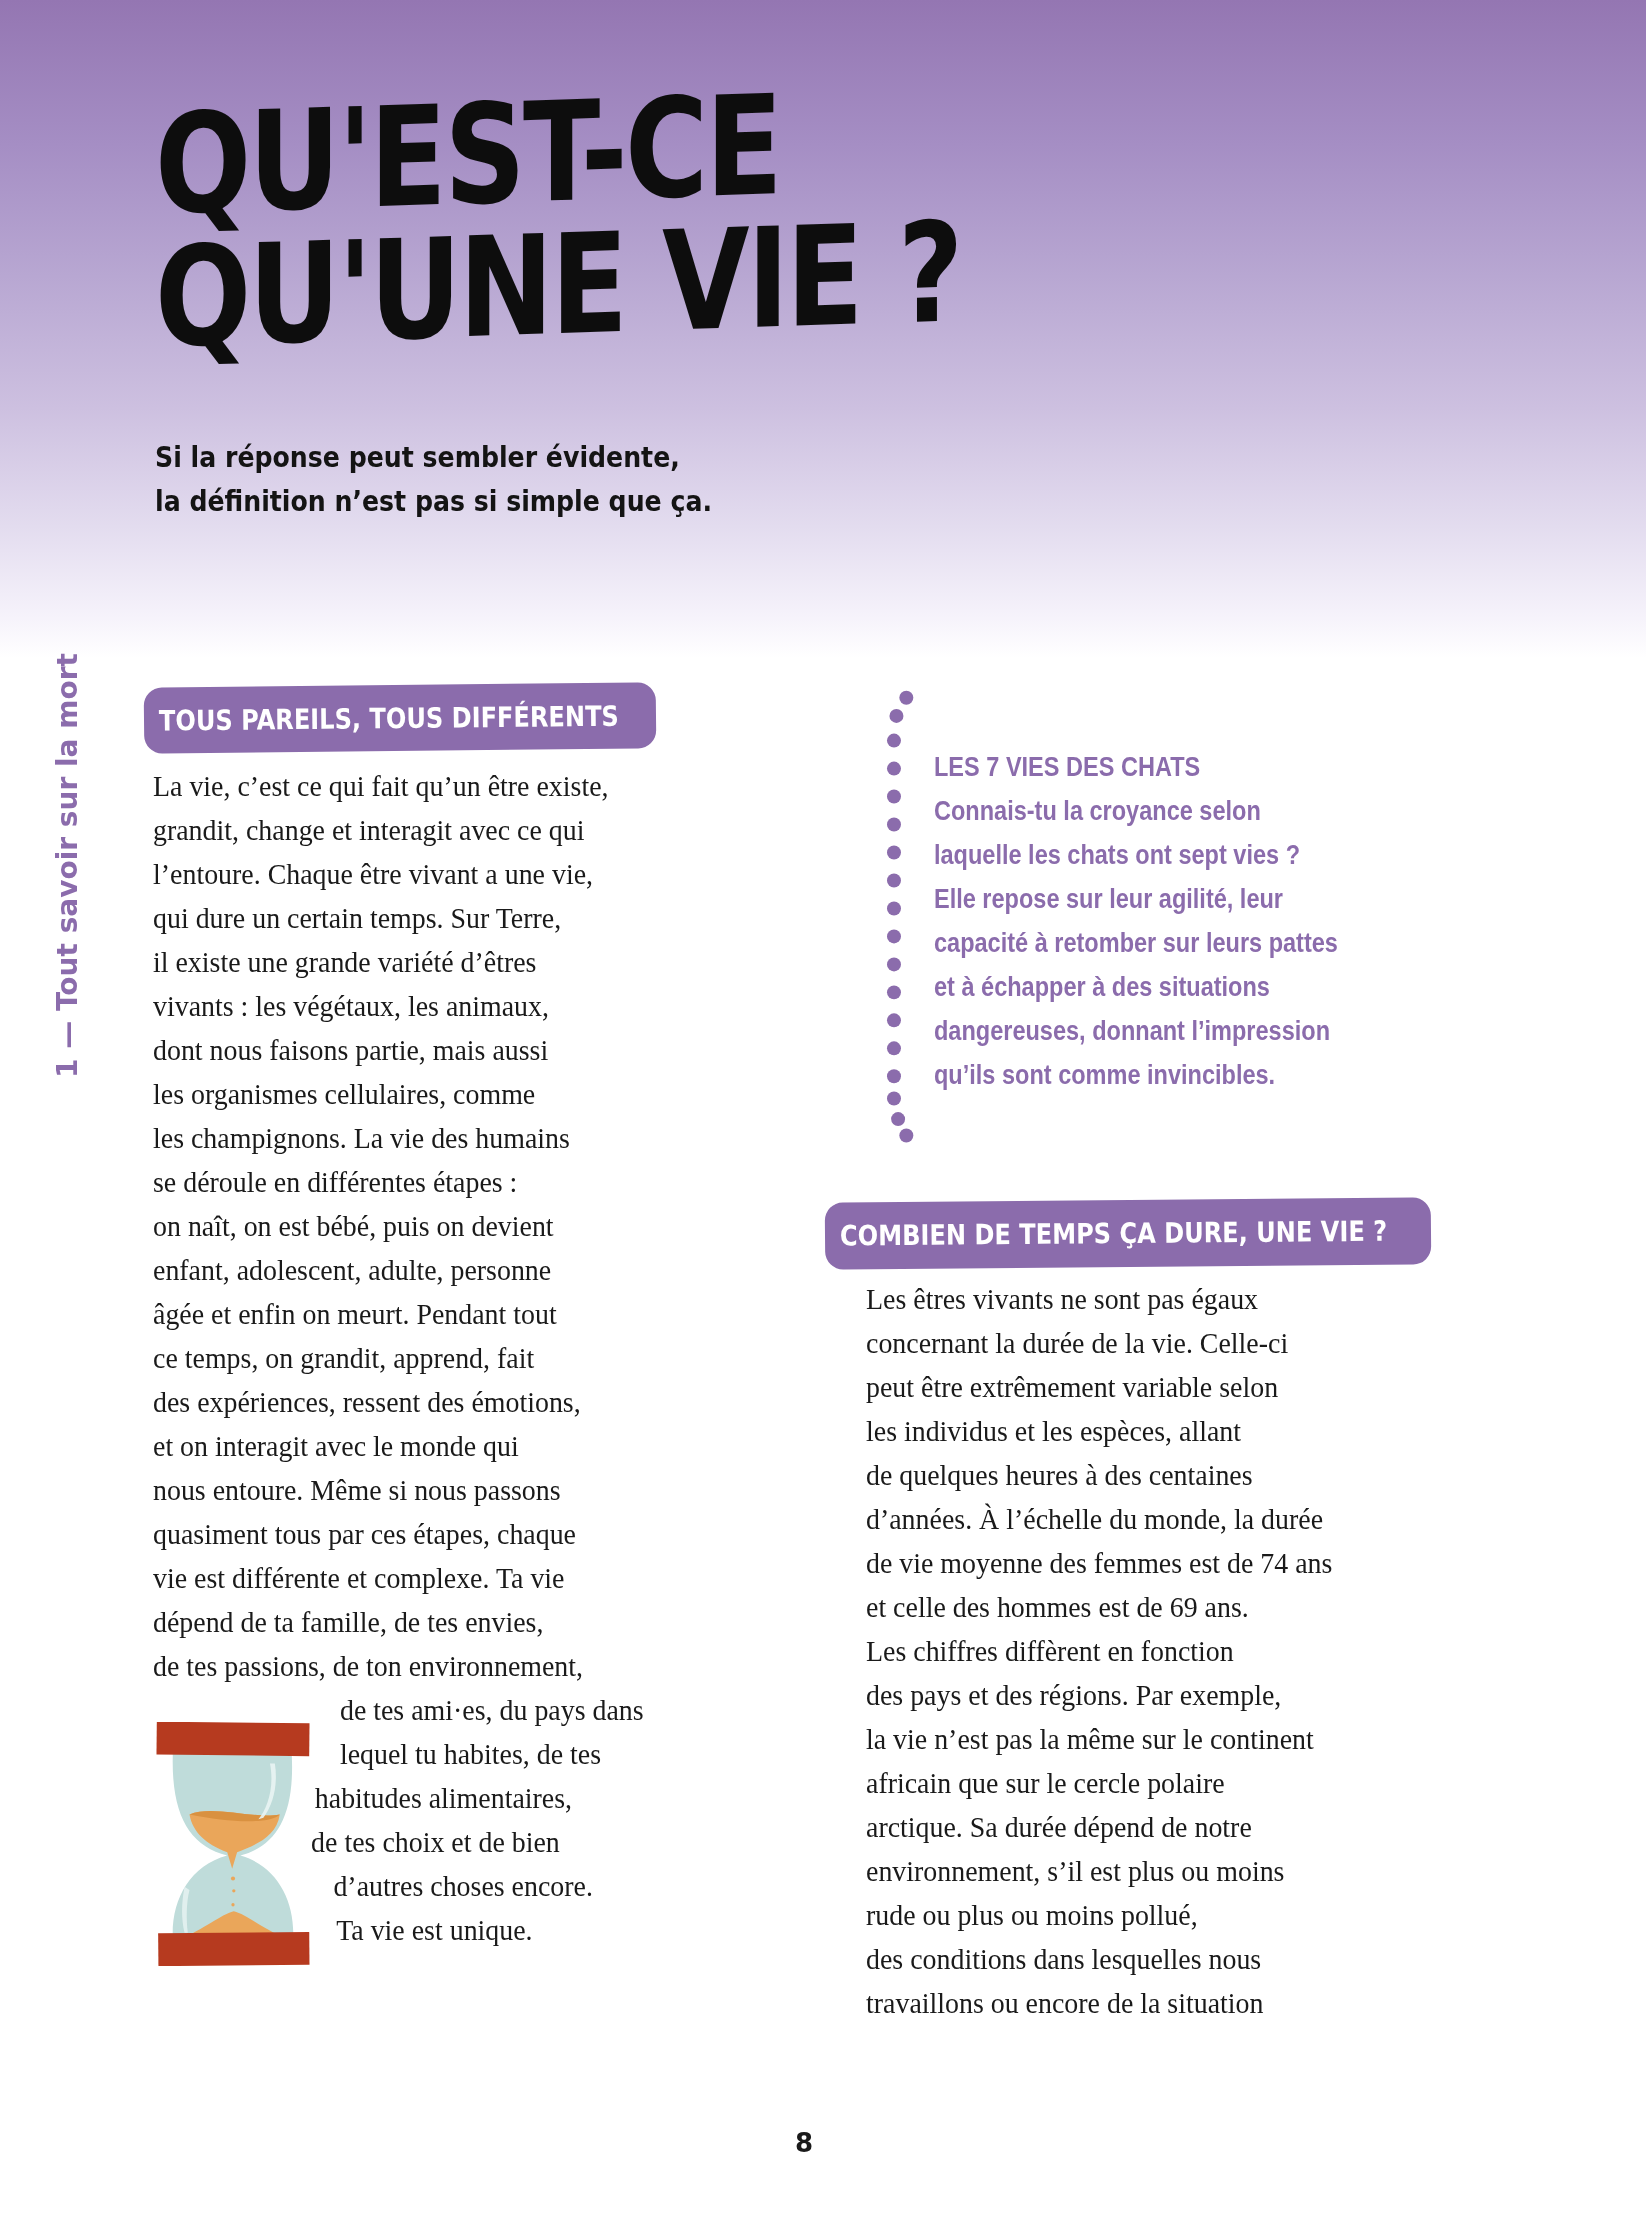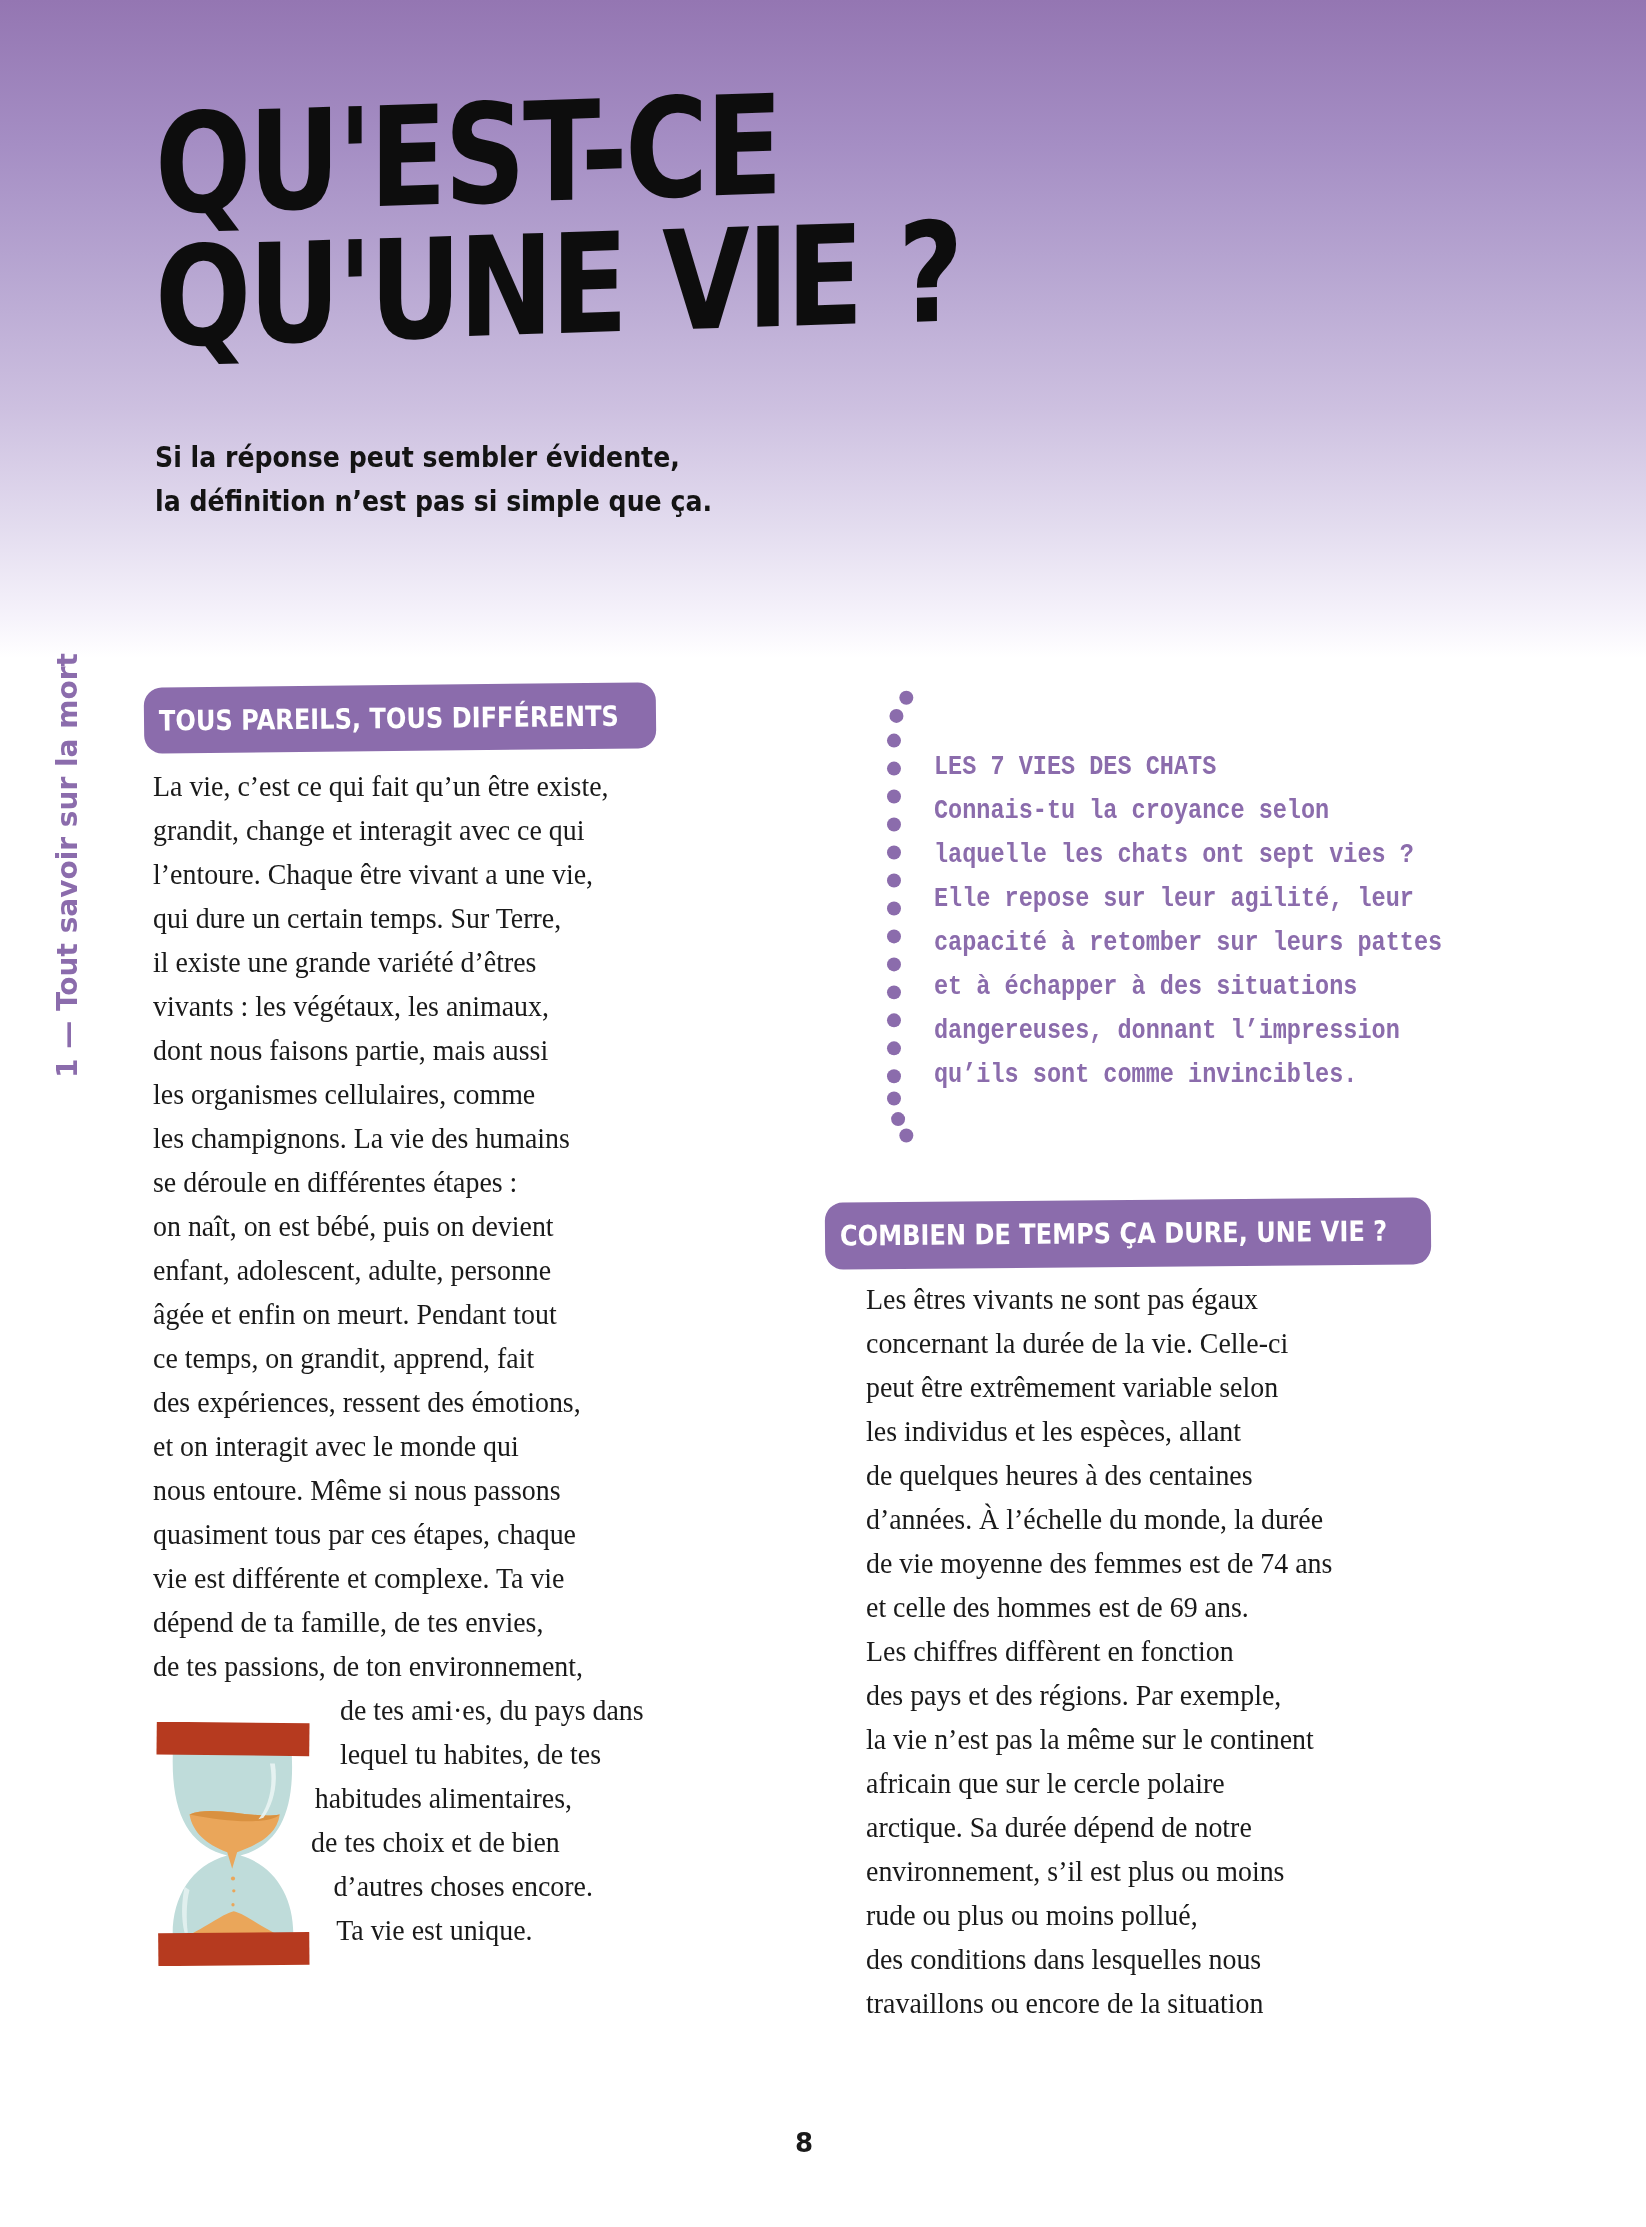--- a/index.html
+++ b/index.html
@@ -49,21 +49,21 @@
   .body-col {
     position: absolute; font-size: 30px; line-height: 44px; color: #1a1a1a;
   }
   .body-col div { white-space: nowrap; transform: scaleX(0.93); transform-origin: left top; }
   .col-left { left: 153px; top: 764px; }
   .col-right { left: 866px; top: 1277px; }
   .hourglass { position: absolute; left: 155px; top: 1722px; width: 156px; height: 244px; }
   .dotted-box { position: absolute; left: 880px; top: 683px; width: 766px; height: 469px; }
   .cat-box {
     position: absolute; left: 934px; top: 745px;
-    font-family: Liberation Mono, monospace; font-weight: bold;
+    font-family: Liberation Sans, sans-serif; font-weight: bold;
     font-size: 28px; line-height: 44px; color: #8b6cac;
   }
   .cat-box div { white-space: nowrap; transform: scaleX(0.84); transform-origin: left top; }
   .page-number {
     position: absolute; left: 795px; top: 2128px;
     font-family: "DejaVu Sans", sans-serif; font-weight: bold;
     font-size: 26px; color: #1a1a1a;
   }
 </style>
 </head>

